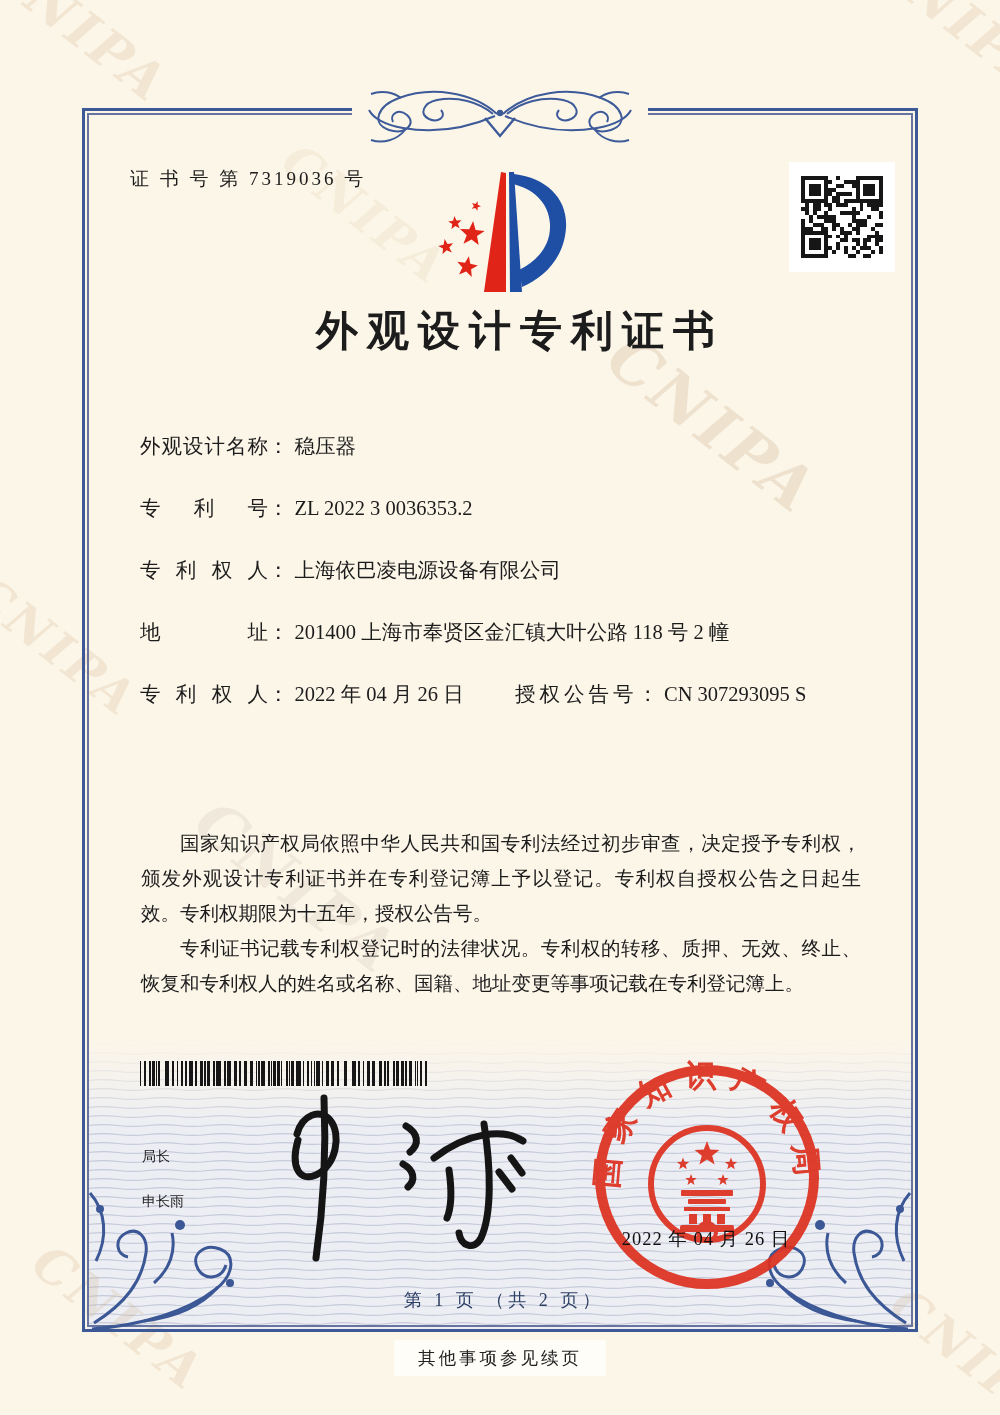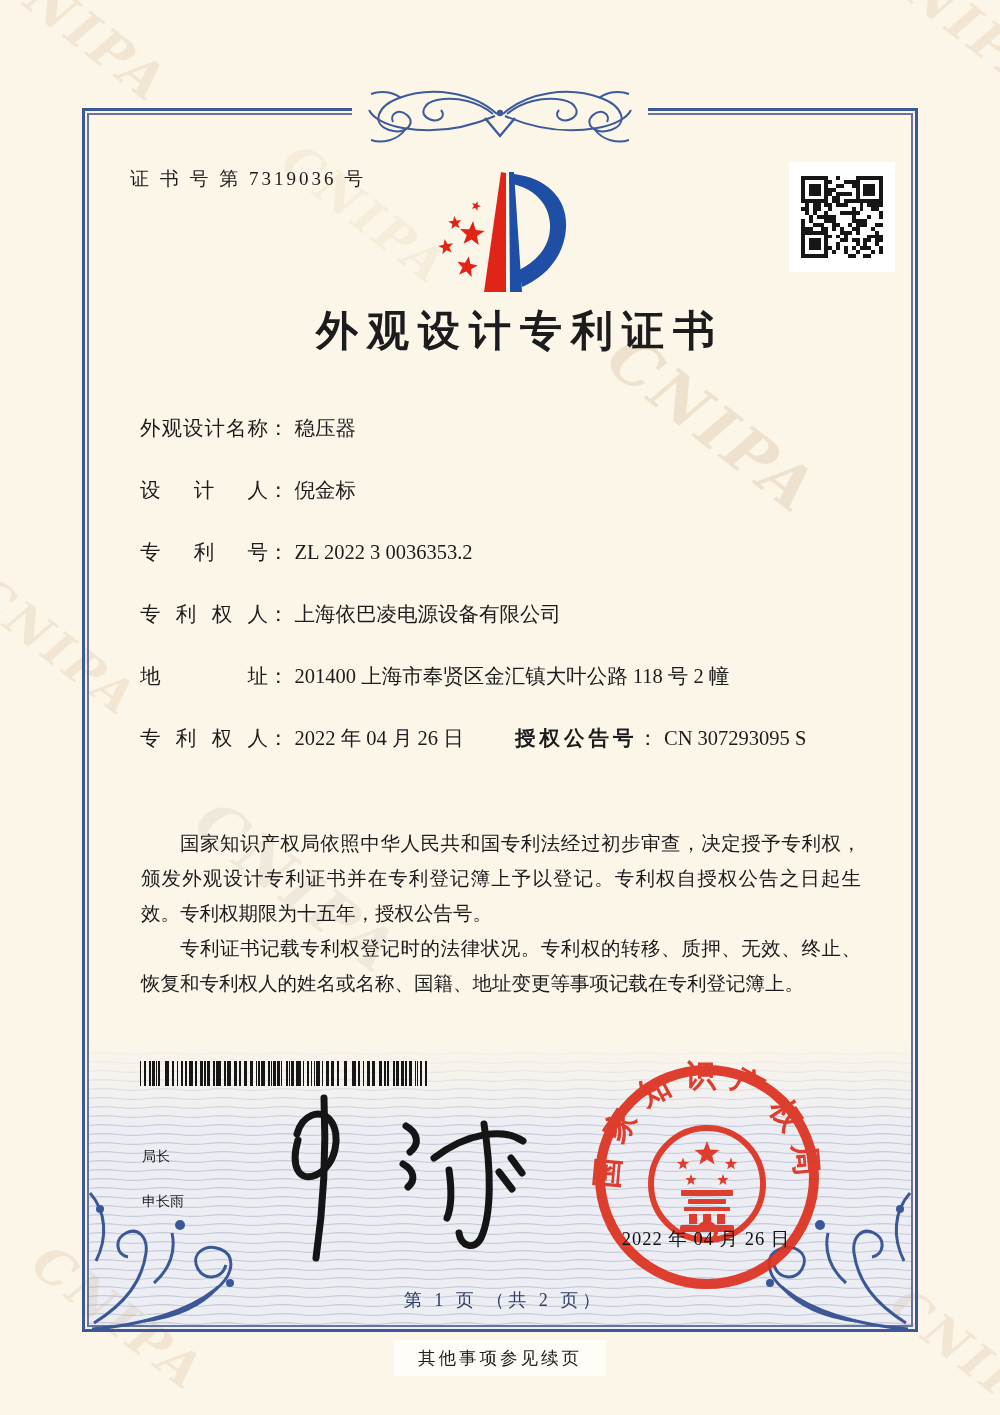--- a/index.html
+++ b/index.html
@@ -34,26 +34,26 @@
   .cert-no{position:absolute;left:130px;top:166px;font-size:19px;letter-spacing:3px;z-index:5;}
   .logo{position:absolute;left:418px;top:166px;width:152px;height:134px;z-index:5;}
   .qr{position:absolute;left:789px;top:162px;width:106px;height:110px;background:#fff;
       display:flex;align-items:center;justify-content:center;z-index:5;}
   .qr svg{width:82px;height:82px;}
   .title{position:absolute;left:0;right:0;top:303px;text-align:center;font-size:42px;
          font-weight:bold;letter-spacing:9px;z-index:5;margin-left:40px;}
 
   
   .fields{position:absolute;left:140px;top:414px;width:722px;font-size:20.5px;z-index:5;}
-  .frow{position:relative;margin-bottom:34px;line-height:28px;height:28px;white-space:nowrap;}
+  .frow{position:relative;margin-bottom:34px;line-height:28px;height:28px;white-space:nowrap;margin-top:18px;}
   .flabel{display:inline-block;width:128px;text-align:justify;text-align-last:justify;
           vertical-align:top;}
   .fvalue{margin-left:6px;}
   .grant-right{position:absolute;left:375px;top:0;}
-  .grant-right .glabel{letter-spacing:4px;font-weight:bold;}
+  .grant-right .glabel{letter-spacing:4px;}
 
   
   .paras{position:absolute;left:141px;right:139px;top:826px;z-index:5;}
   .paras p{margin:0;text-indent:2em;font-size:19.5px;line-height:35px;text-align:justify;}
 
   
   .barcode{position:absolute;left:140px;top:1061px;width:292px;height:25px;z-index:5;}
   .director{position:absolute;left:142px;top:1134px;z-index:5;
             font-family:"Liberation Sans","DejaVu Sans",sans-serif;font-size:14px;line-height:45px;}
   .signature{position:absolute;left:278px;top:1088px;width:252px;height:178px;z-index:6;}
@@ -302,23 +302,20 @@
       </svg>
   </div>
 
   <div class="title">外观设计专利证书</div>
 
   <div class="fields">
     <div class="frow">
       <span class="flabel">外观设计名称</span><span>：</span><span class="fvalue">稳压器</span>
     </div>
     <div class="frow">
-      <span class="flabel">设计人</span><span>：</span><span class="fvalue">倪金标</span>
-    </div>
-    <div class="frow">
       <span class="flabel">专利号</span><span>：</span><span class="fvalue">ZL 2022 3 0036353.2</span>
     </div>
     <div class="frow">
       <span class="flabel">专利权人</span><span>：</span><span class="fvalue">上海依巴凌电源设备有限公司</span>
     </div>
     <div class="frow">
       <span class="flabel">地址</span><span>：</span><span class="fvalue">201400 上海市奉贤区金汇镇大叶公路 118 号 2 幢</span>
     </div>
     <div class="frow">
       <span class="flabel">专利权人</span><span>：</span><span class="fvalue">2022 年 04 月 26 日</span>

